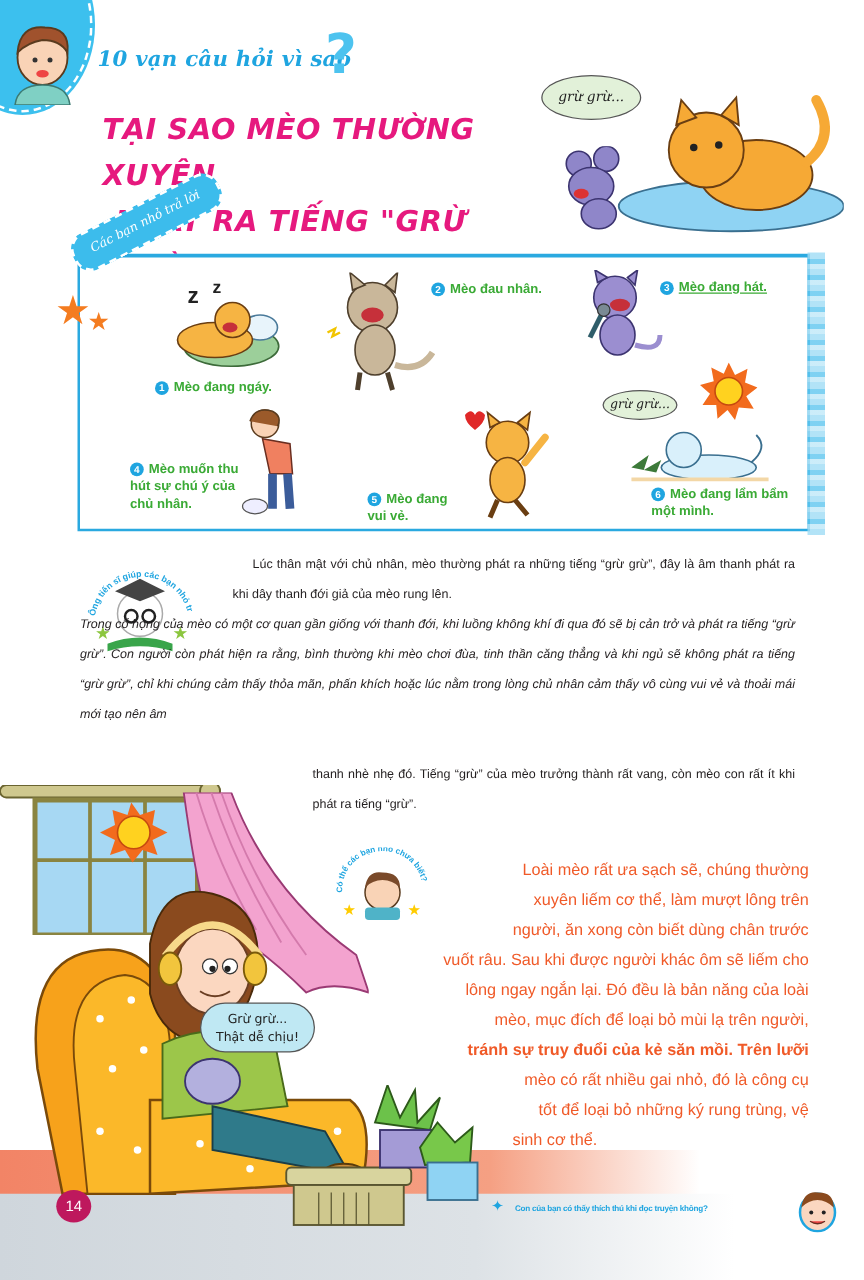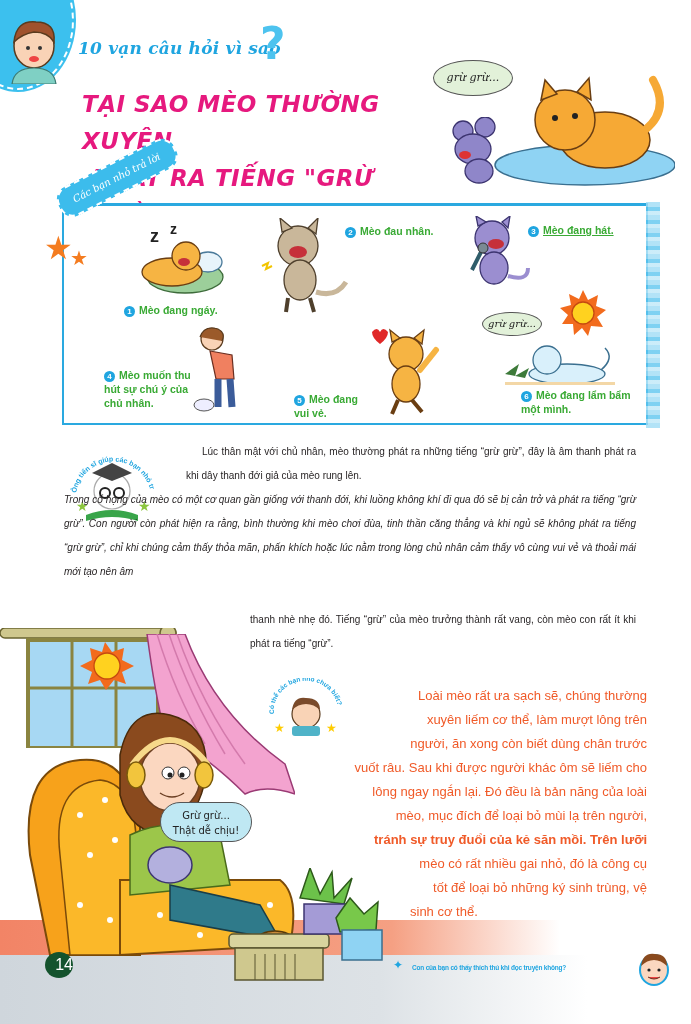--- a/index.html
+++ b/index.html
@@ -42,21 +42,21 @@
   .badge-prof { position: absolute; left: 62px; top: 435px; width: 100px; height: 95px; }
   .paragraph { position: absolute; font-size: 10px; line-height: 24px; color: #231f20; text-align: justify; }
   .p-right { position: absolute; font-size: 13px; line-height: 24px; color: #f05a28; text-align: right; }
 
   
   .floor { position: absolute; left: 0; top: 955px; width: 691px; height: 69px;
     background: linear-gradient(90deg, #cfd6dc 0%, #dde2e6 55%, #ffffff 85%); }
   .baseboard { position: absolute; left: 0; top: 920px; width: 560px; height: 36px;
     background: linear-gradient(90deg, #f28466 0%, #f5a083 70%, rgba(255,255,255,0) 100%); }
   .page-num { position: absolute; left: 45px; top: 952px; width: 28px; height: 26px; border-radius: 50%;
-    background: #14532d; color: #fff; font-size: 16px; text-align: right; line-height: 26px; }
+    background: #be185d; color: #fff; font-size: 12px; text-align: center; line-height: 26px; }
   .footer-text { position: absolute; left: 412px; top: 964px; font-size: 6.5px; font-weight: bold; color: #1fa5e0; letter-spacing: -0.2px; }
   .footer-star { position: absolute; left: 393px; top: 958px; color: #1fa5e0; font-size: 12px; }
 </style>
 </head>
 <body>
 
 <div class="corner-circle"></div>
 <svg class="corner-kid" viewBox="0 0 58 70">
   <ellipse cx="30" cy="32" rx="20" ry="22" fill="#f9d3b6" stroke="#5a3b1e" stroke-width="1.5"></ellipse>
   <path d="M10 28 Q12 6 32 8 Q52 8 50 28 Q44 18 30 18 Q18 20 10 28Z" fill="#a0522d" stroke="#5a3b1e" stroke-width="1.5"></path>
@@ -207,21 +207,21 @@
 </svg>
 <div style="position:absolute;left:290px;top:684px;width:357px;">
   <div class="p-right" style="position:absolute;top:0;right:0;">Loài mèo rất ưa sạch sẽ, chúng thường</div>
   <div class="p-right" style="position:absolute;top:24px;right:0;">xuyên liếm cơ thể, làm mượt lông trên</div>
   <div class="p-right" style="position:absolute;top:48px;right:0;">người, ăn xong còn biết dùng chân trước</div>
   <div class="p-right" style="position:absolute;top:72px;right:0;">vuốt râu. Sau khi được người khác ôm sẽ liếm cho</div>
   <div class="p-right" style="position:absolute;top:96px;right:0;">lông ngay ngắn lại. Đó đều là bản năng của loài</div>
   <div class="p-right" style="position:absolute;top:120px;right:0;margin-left:20px;">mèo, mục đích để loại bỏ mùi lạ trên người,</div>
   <div class="p-right" style="position:absolute;top:144px;right:0;font-weight:bold;">tránh sự truy đuổi của kẻ săn mồi. Trên lưỡi</div>
   <div class="p-right" style="position:absolute;top:168px;right:0;">mèo có rất nhiều gai nhỏ, đó là công cụ</div>
-  <div class="p-right" style="position:absolute;top:192px;right:0;">tốt để loại bỏ những ký sinh trùng, vệ</div>
+  <div class="p-right" style="position:absolute;top:192px;right:0;">tốt để loại bỏ những ký rung trùng, vệ</div>
   <div class="p-right" style="position:absolute;top:216px;left:120px;text-align:left;white-space:nowrap;">sinh cơ thể.</div>
 </div>
 
 <div class="baseboard"></div>
 <div class="floor"></div>
 
 <svg style="position:absolute;left:0;top:628px;" width="180" height="120" viewBox="0 0 180 120">
   <rect x="0" y="0" width="176" height="10" rx="5" fill="#cfc88e" stroke="#6a6430" stroke-width="1.5"></rect>
   <circle cx="168" cy="5" r="8" fill="#cfc88e" stroke="#6a6430" stroke-width="1.5"></circle>
   <rect x="28" y="12" width="130" height="108" fill="#a7d8f3" stroke="#8a8440" stroke-width="4"></rect>

